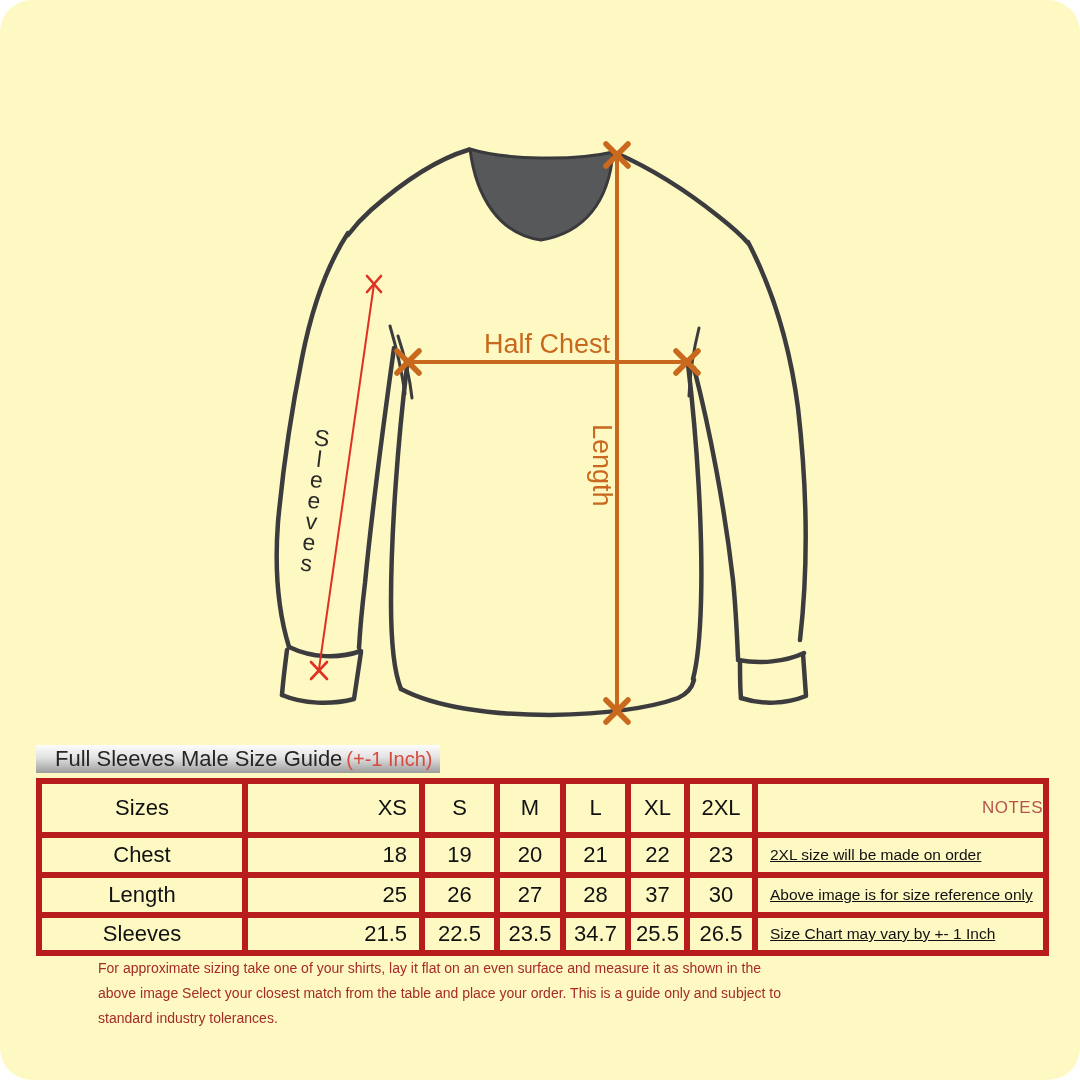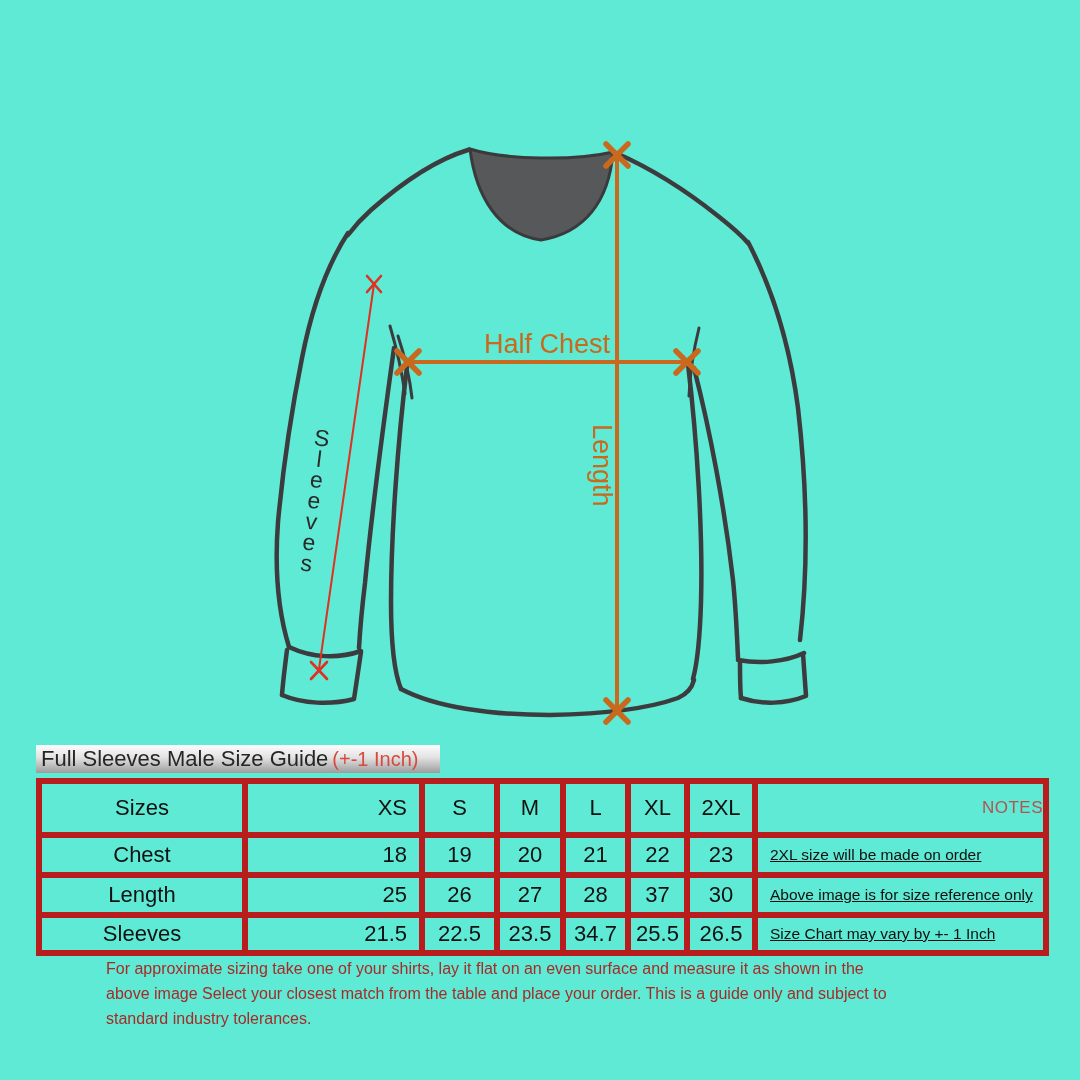--- a/index.html
+++ b/index.html
@@ -1,18 +1,19 @@
 <!DOCTYPE html>
 <html><head>
 <meta charset="utf-8">
 <style>
   html,body{margin:0;padding:0;background:#ffffff;}
   #canvas{
-    position:relative;width:1080px;height:1080px;background:#5eead4;overflow:hidden;
+    position:relative;width:1080px;height:1080px;background:#fef9c3;overflow:hidden;
     font-family:"Liberation Sans", sans-serif;
+    border-radius:32px;
   }
   
   #shirt-svg{position:absolute;left:0;top:0;width:1080px;height:1080px;}
   .outline{fill:none;stroke:#3c3c3f;stroke-width:4.5;stroke-linecap:round;stroke-linejoin:round;}
   .outline-thin{fill:none;stroke:#3c3c3f;stroke-width:3;stroke-linecap:round;}
   .measure{stroke:#c8691e;stroke-width:4;fill:none;}
   .measure-x{stroke:#c8691e;stroke-width:5.5;stroke-linecap:round;}
   .redline{stroke:#e03024;stroke-width:2;fill:none;}
   .red-x{stroke:#e03024;stroke-width:2.6;stroke-linecap:round;}
   .measure-text{fill:#c8691e;font-size:27px;font-family:"Liberation Sans",sans-serif;}
@@ -20,21 +21,21 @@
   #sleeves-label{
     position:absolute;left:309px;top:428px;width:28px;text-align:center;
     font-size:23px;line-height:21px;color:#2a2a2a;
     transform:rotate(7deg);transform-origin:top center;
     display:flex;flex-direction:column;align-items:center;
   }
   
   #title-bar{
     position:absolute;left:36px;top:745px;width:404px;height:28px;
     background:linear-gradient(180deg,#fdfdfd 0%,#e2e2e2 45%,#9c9c9c 100%);
-    display:flex;align-items:center;padding-left:5px;box-sizing:border-box;
+    display:flex;align-items:center;padding-left:19px;box-sizing:border-box;
     font-size:22px;color:#262626;white-space:nowrap;
   }
   #title-bar .suffix{color:#d8493f;font-size:20px;margin-left:4px;}
   
   #size-table{
     position:absolute;left:36px;top:778px;width:1007px;border-collapse:collapse;
     table-layout:fixed;color:#111;
   }
   #size-table td{
     border:6px solid #b91c1c;font-size:22px;text-align:center;padding:0;
@@ -43,21 +44,21 @@
   #size-table tr.hdr td{height:48px;}
   #size-table tr.r1 td{height:34px;}
   #size-table tr.r2 td{height:34px;}
   #size-table tr.r3 td{height:32px;}
   #size-table td.xs-col{text-align:right;padding-right:12px;}
   #size-table td.notes-hdr{color:#b5524f;font-size:17px;text-align:right;padding-left:12px;letter-spacing:.5px;}
   #size-table td.note{font-size:15.5px;text-align:left;padding-left:12px;text-decoration:underline;}
   
   #footer{
     position:absolute;left:98px;top:956px;width:960px;color:#a62b28;
-    font-size:16px;line-height:25px;margin-left:8px;
+    font-size:14px;line-height:25px;
   }
 </style>
 </head>
 <body>
 
 <div id="canvas">
 
   <svg id="shirt-svg" viewBox="0 0 1080 1080">
 
     <path d="M 470,149 C 505,160 575,161 613,152 C 609,202 584,233 541,240 C 499,234 476,197 470,149 Z" fill="#57585a" stroke="#3a3a3d" stroke-width="3"></path>

